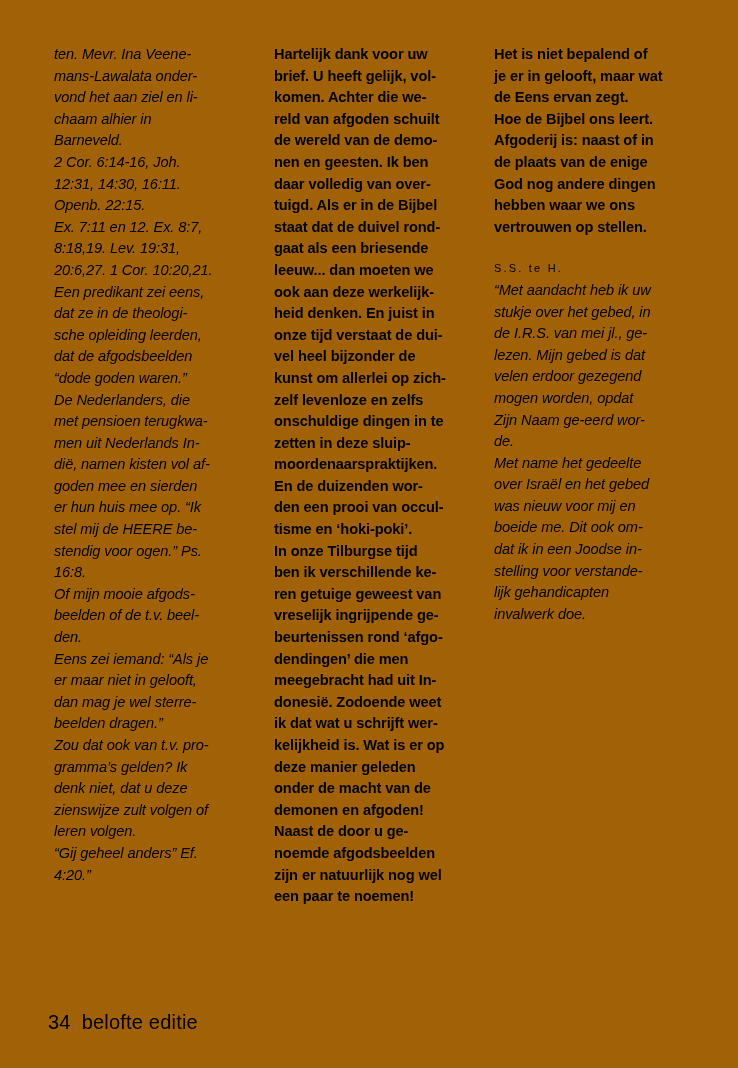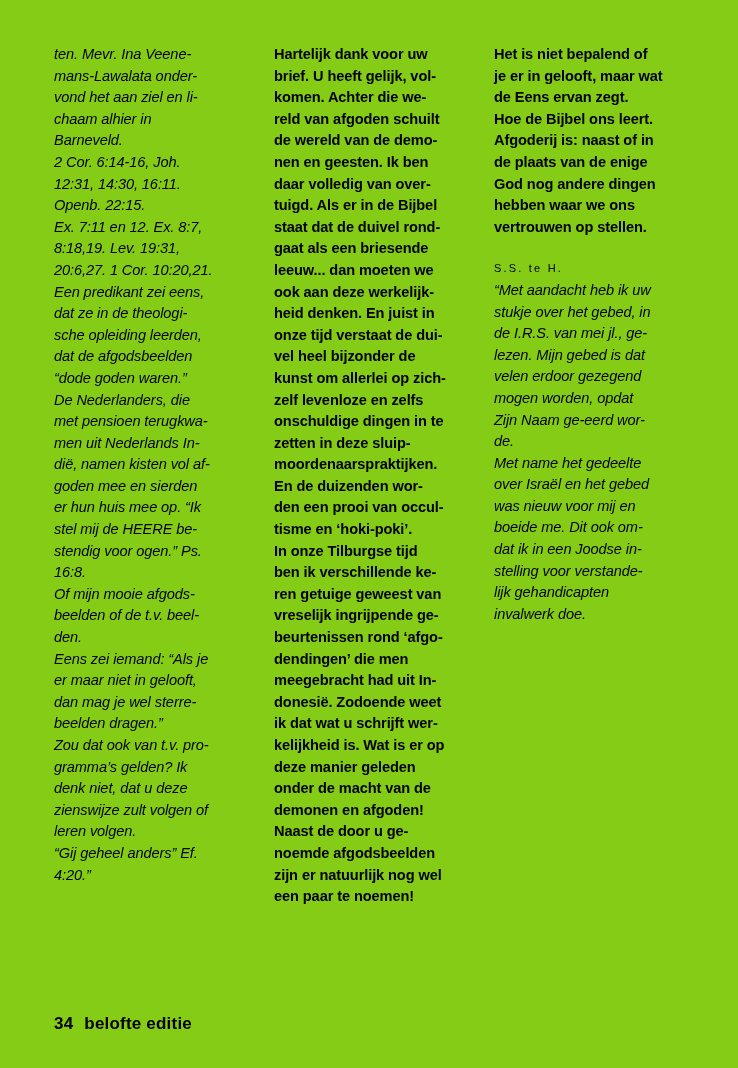--- a/index.html
+++ b/index.html
@@ -13,21 +13,21 @@
     font-family: "Liberation Sans", sans-serif;
     color: #000000;
     position: relative;
     overflow: hidden;
   }
   .page {
     position: absolute;
     left: 0; top: 0;
     width: 738px;
     height: 1068px;
-    background: #84cc16;
+    background: #a16207;
   }
   .columns {
     position: absolute;
     left: 54px;
     top: 44px;
     width: 638px;
     display: flex;
     gap: 24px;
     align-items: flex-start;
   }
@@ -55,24 +55,24 @@
   }
   .heading {
     font-weight: normal;
     font-size: 11px;
     letter-spacing: 2.2px;
     margin: 0;
     padding: 0;
   }
   .footer {
     position: absolute;
-    left: 54px;
+    left: 48px;
     bottom: 34px;
-    font-weight: bold;
-    font-size: 17px;
+    font-weight: normal;
+    font-size: 20px;
     letter-spacing: 0.2px;
   }
   .footer .pagenum {
     margin-right: 11px;
   }
   .footer-row {
     display: flex;
     align-items: baseline;
   }
   .ghost {

